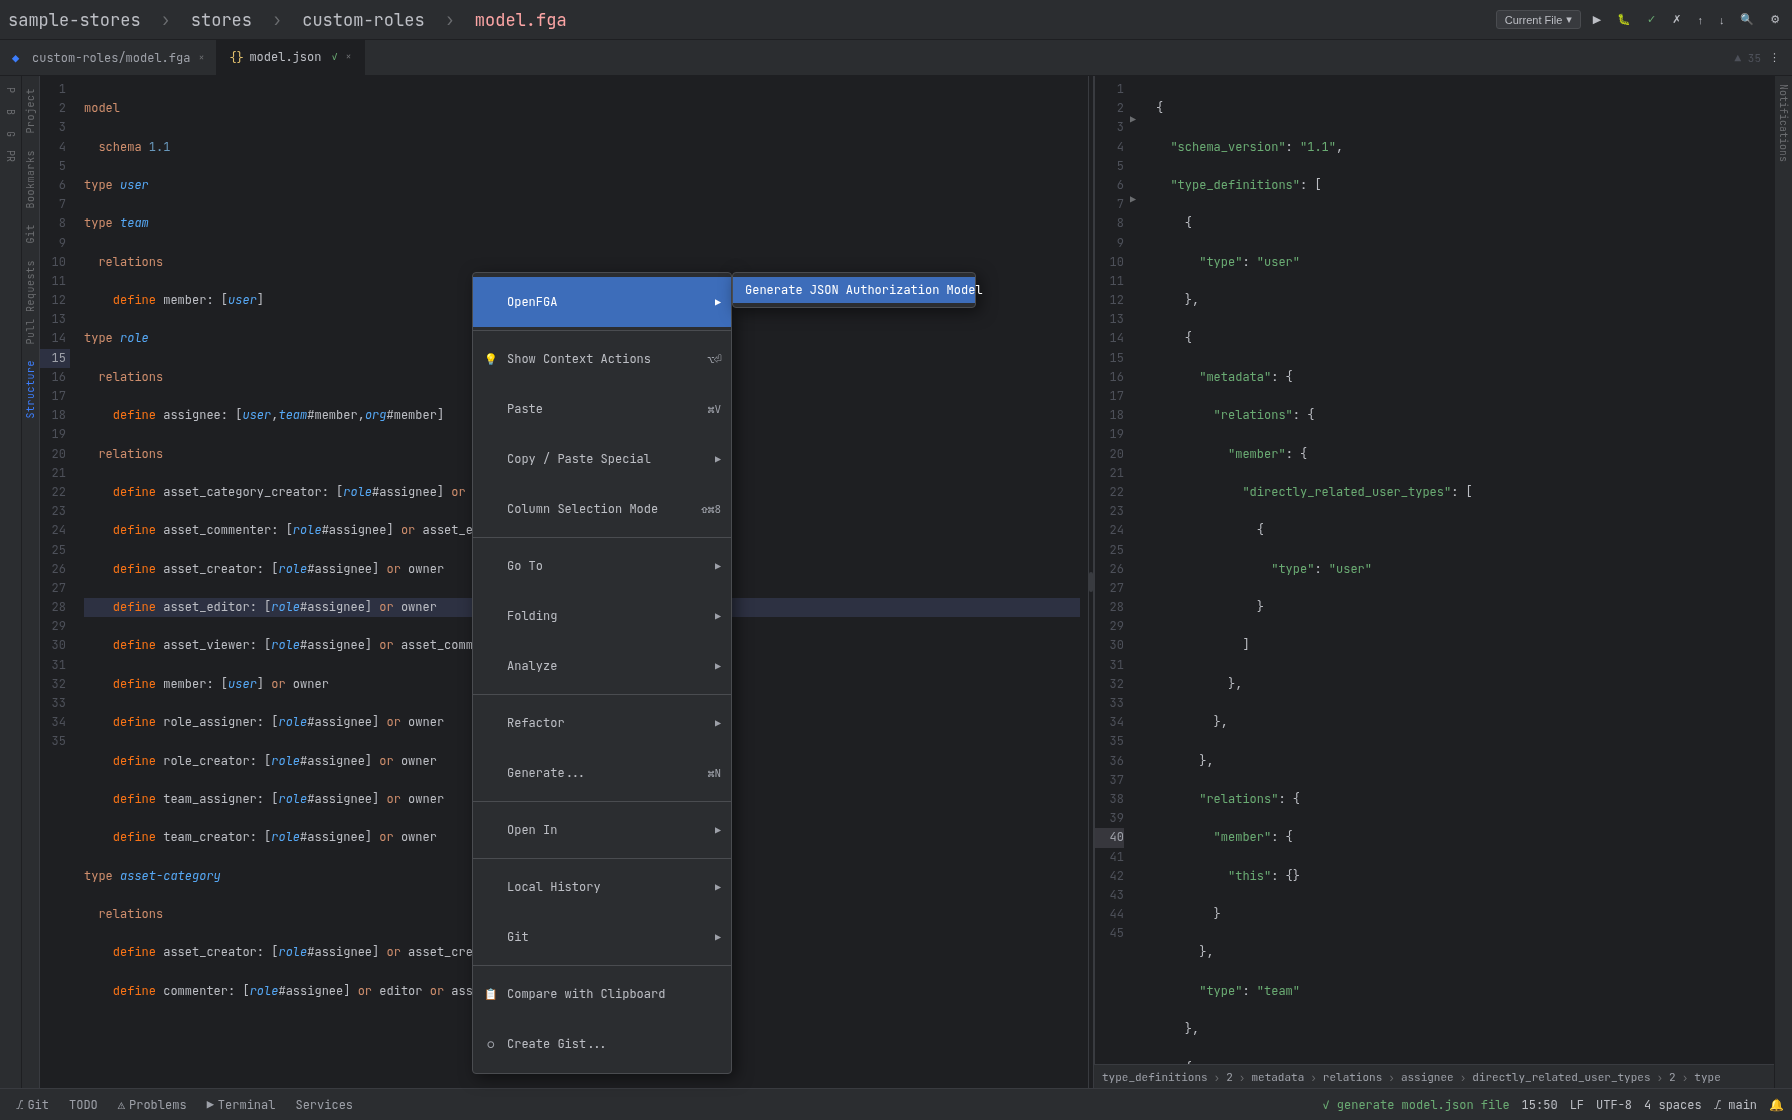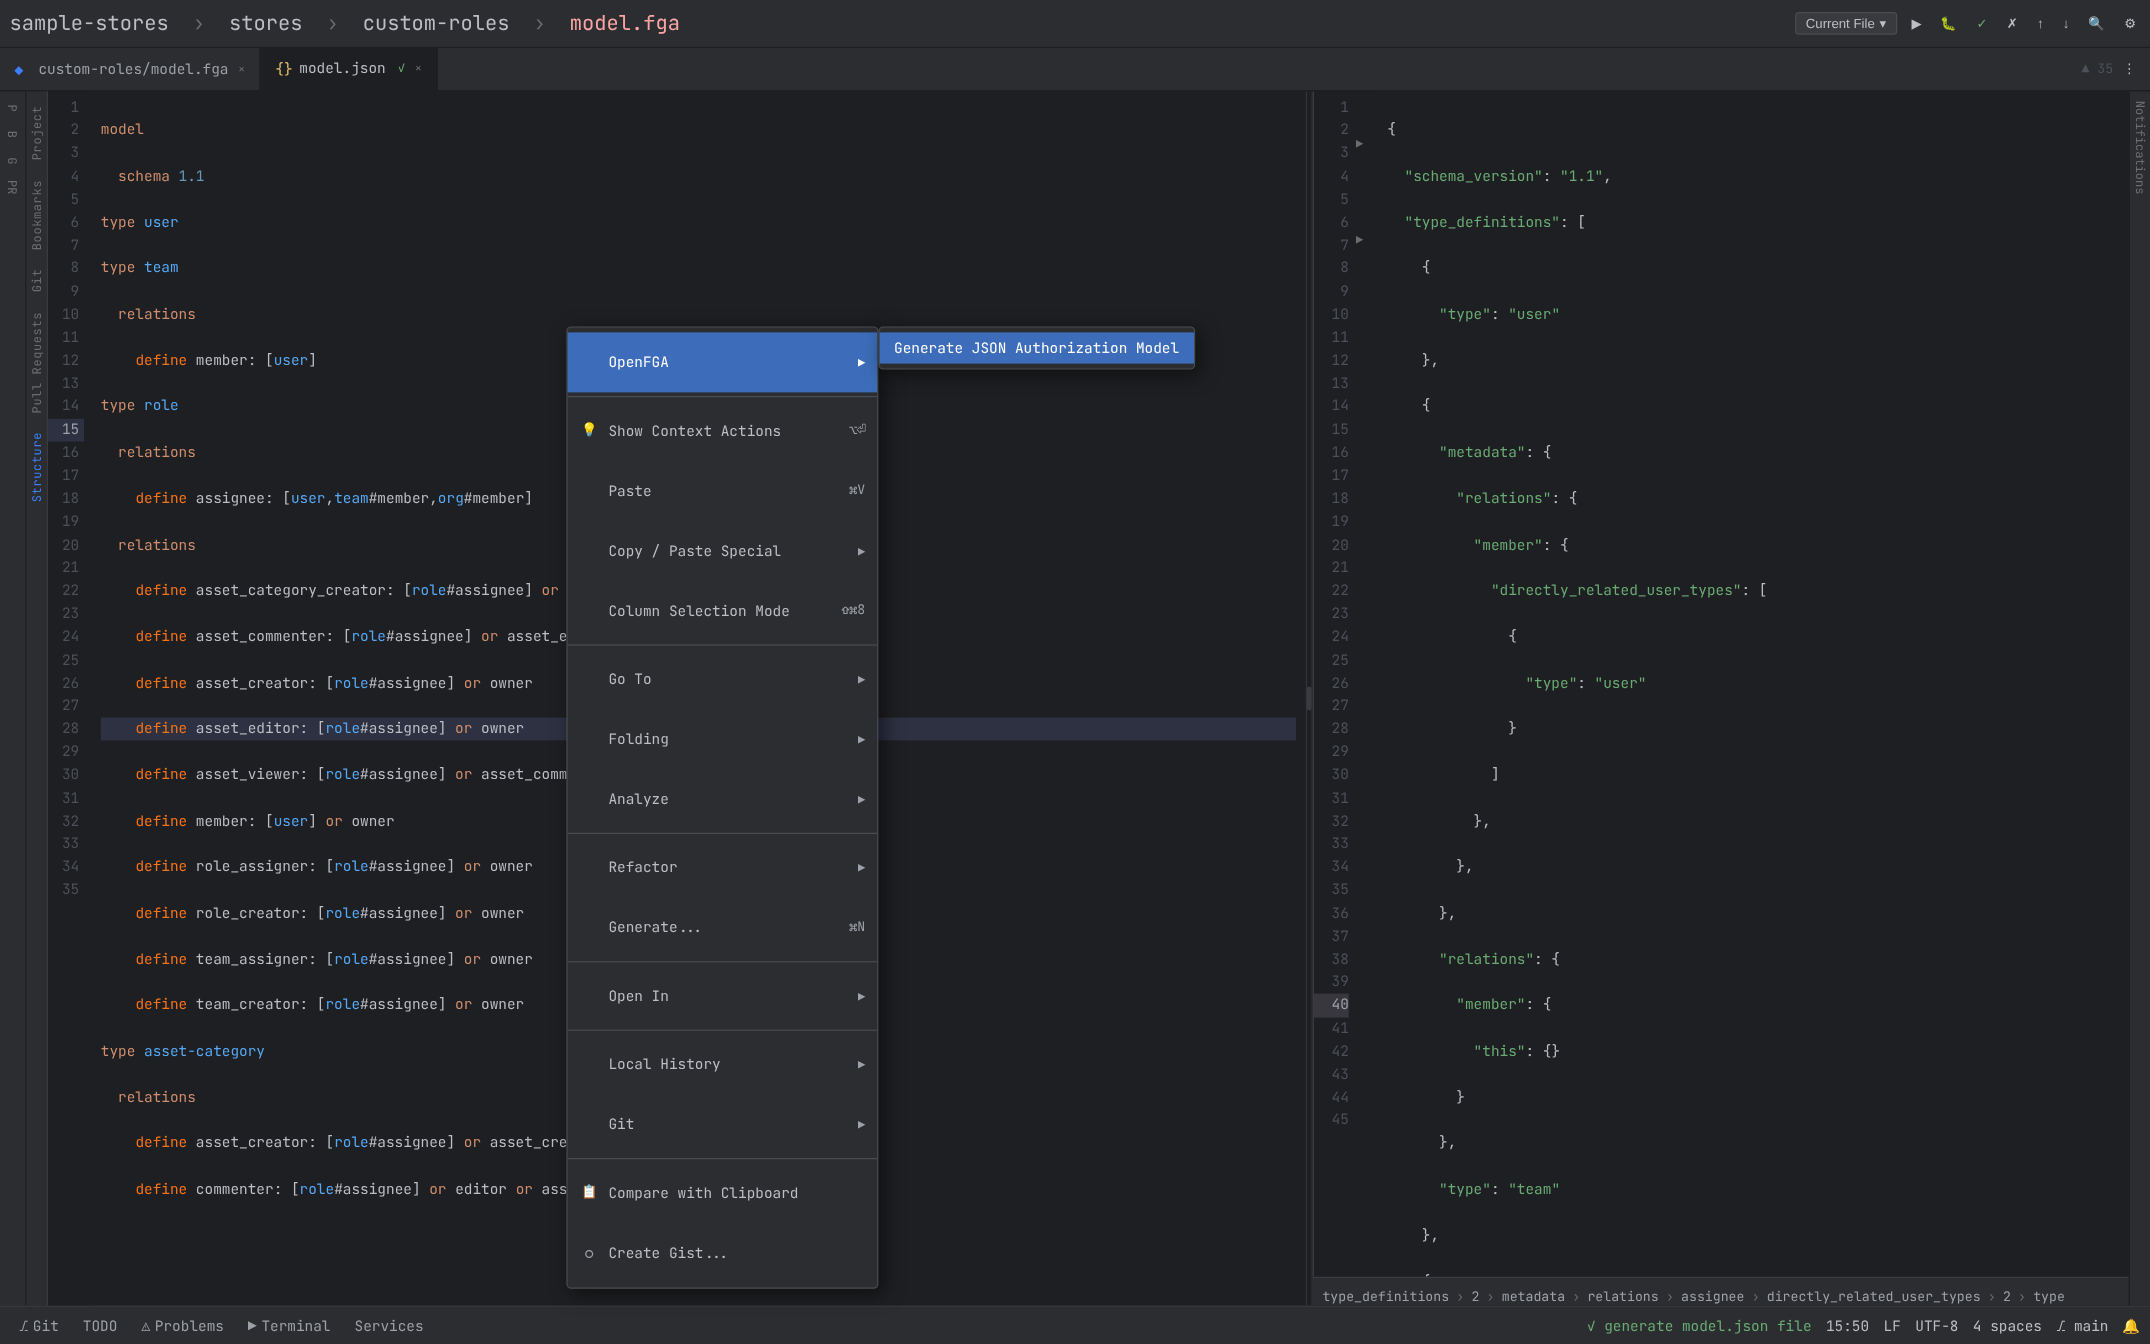--- a/index.html
+++ b/index.html
@@ -145,21 +145,21 @@
       font-size: 12px;
       line-height: 1.6;
       color: #bcbec4;
       overflow: hidden;
       white-space: pre;
     }
     .code-line { display: block; }
 
     
     .kw { color: #cf8e6d; }
-    .type-name { color: #56a8f5; }
+    .type-name { color: #56a8f5; font-style: italic; }
     .string { color: #6aab73; }
     .num { color: #6897bb; }
     .op { color: #bcbec4; }
     .keyword-define { color: #f97316; }
     .rel-name { color: #bcbec4; }
 
     
     .editor-divider {
       width: 6px;
       background: #1e1f22;
@@ -267,21 +267,21 @@
     }
 
     
     .submenu {
       position: absolute;
       top: 272px;
       left: 732px;
       background: #2b2d30;
       border: 1px solid #4a4c50;
       border-radius: 4px;
-      width: 264px;
+      width: 244px;
       z-index: 1001;
       box-shadow: 4px 4px 16px rgba(0,0,0,0.5);
       padding: 4px 0;
     }
     .submenu-item {
       display: flex;
       align-items: center;
       padding: 5px 12px;
       cursor: pointer;
       font-size: 12px;
@@ -292,21 +292,21 @@
     .submenu-item.highlighted {
       background: #3d6dba;
       color: #ffffff;
     }
 
     
     .breadcrumb-bar {
       height: 24px;
       background: #2b2d30;
       display: flex;
-      align-items: flex-end;
+      align-items: center;
       padding: 0 8px;
       font-size: 11px;
       color: #9da0a8;
       border-top: 1px solid #393b40;
       flex-shrink: 0;
       gap: 4px;
     }
     .bc-sep { color: #6b6d70; margin: 0 2px; }
     .bc-item { color: #9da0a8; cursor: pointer; }
     .status-right { display: flex; align-items: flex-end; gap: 12px; }

